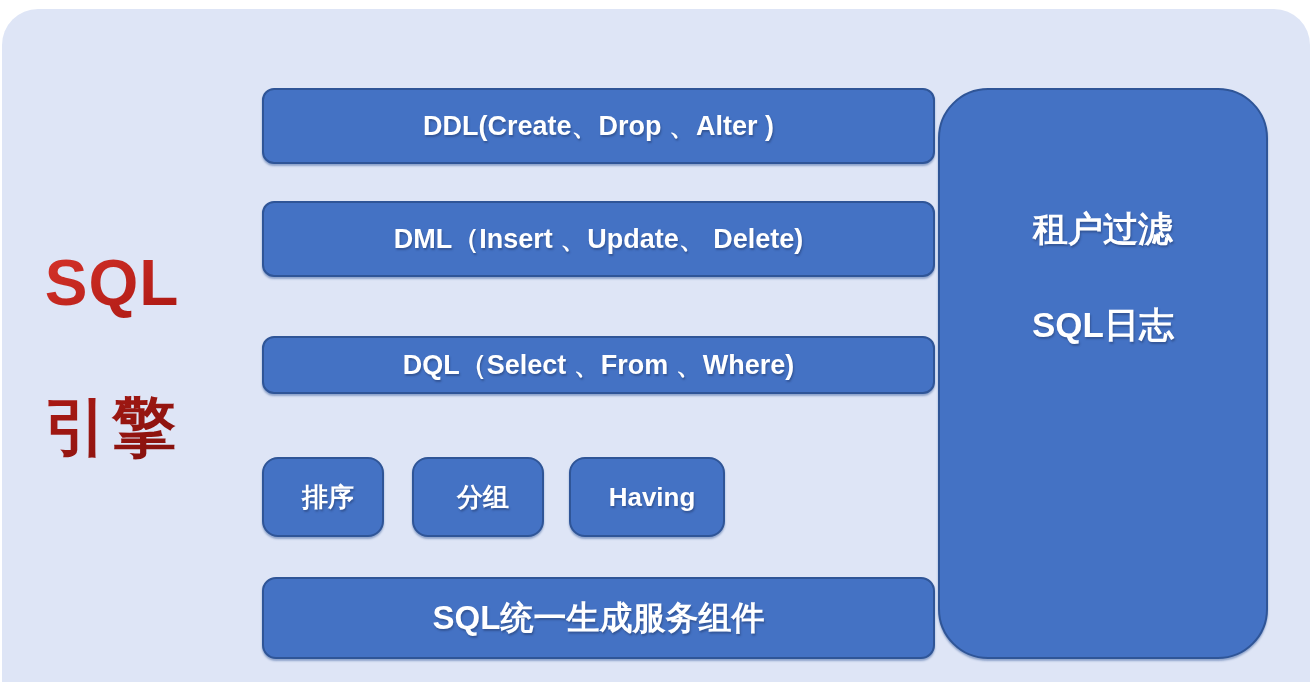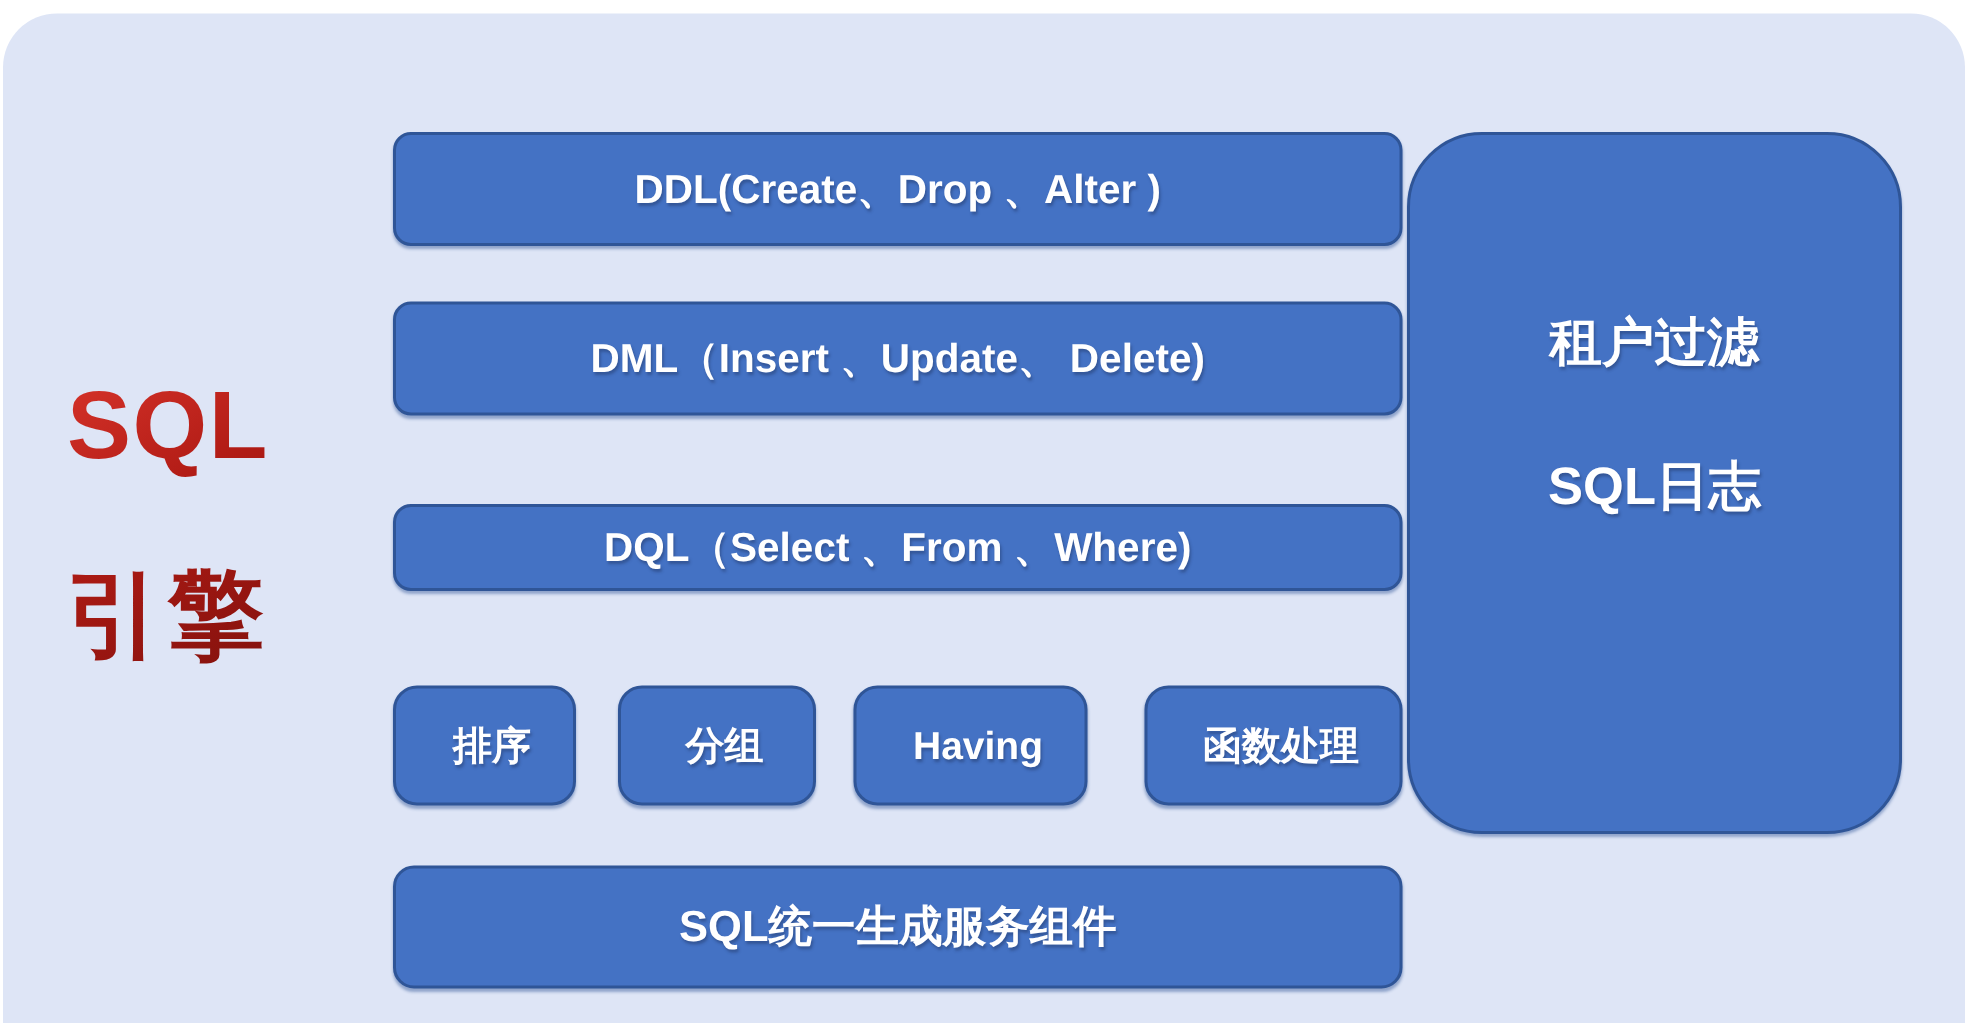--- a/index.html
+++ b/index.html
@@ -34,21 +34,21 @@
     font-size: 64px;
     line-height: 74px;
     letter-spacing: 1px;
     background: linear-gradient(150deg, #d8342b 5%, #b01b15 45%, #7d100c 100%);
     -webkit-background-clip: text;
     background-clip: text;
     -webkit-text-fill-color: transparent;
     color: #a6120e;
   }
   .title .line2 {
-    margin-top: 53px;
+    margin-top: 70px;
     letter-spacing: 4px;
   }
   .box {
     position: absolute;
     background: #4472c4;
     border: 2px solid #2f5597;
     box-shadow: 0 2px 2px rgba(47, 85, 151, 0.45);
     display: flex;
     align-items: center;
     justify-content: center;
@@ -62,28 +62,28 @@
   .box.ddl    { top: 88px;  height: 76px; }
   .box.dml    { top: 201px; height: 76px; }
   .box.dql    { top: 336px; height: 58px; }
   .box.small  { top: 457px; height: 80px; border-radius: 16px; font-size: 26px; padding-left: 10px; }
   .box.sort   { left: 230px; width: 122px; }
   .box.group  { left: 380px; width: 132px; }
   .box.having { left: 537px; width: 156px; }
   .box.func   { left: 731px; width: 172px; }
   .box.service {
     left: 230px; top: 577px; width: 673px; height: 82px;
-    border-radius: 14px; font-size: 29px;
+    border-radius: 14px; font-size: 33px;
   }
   .side-panel {
     position: absolute;
     left: 938px;
     top: 88px;
     width: 330px;
-    height: 468px;
+    height: 571px;
     background: #4472c4;
     border: 2px solid #2f5597;
     box-shadow: 0 2px 2px rgba(47, 85, 151, 0.45);
     border-radius: 50px;
     box-sizing: border-box;
     display: flex;
     flex-direction: column;
     align-items: center;
     padding-top: 118px;
   }
@@ -122,23 +122,20 @@
 
   <div class="box small sort">
     <span>排序</span>
   </div>
   <div class="box small group">
     <span>分组</span>
   </div>
   <div class="box small having">
     <span>Having</span>
   </div>
-  <div class="box small func">
-    <span>函数处理</span>
-  </div>
 
   <div class="box service">
     <span>SQL统一生成服务组件</span>
   </div>
 
   <div class="side-panel">
     <div class="panel-item">租户过滤</div>
     <div class="panel-item">SQL日志</div>
   </div>
 </div>

